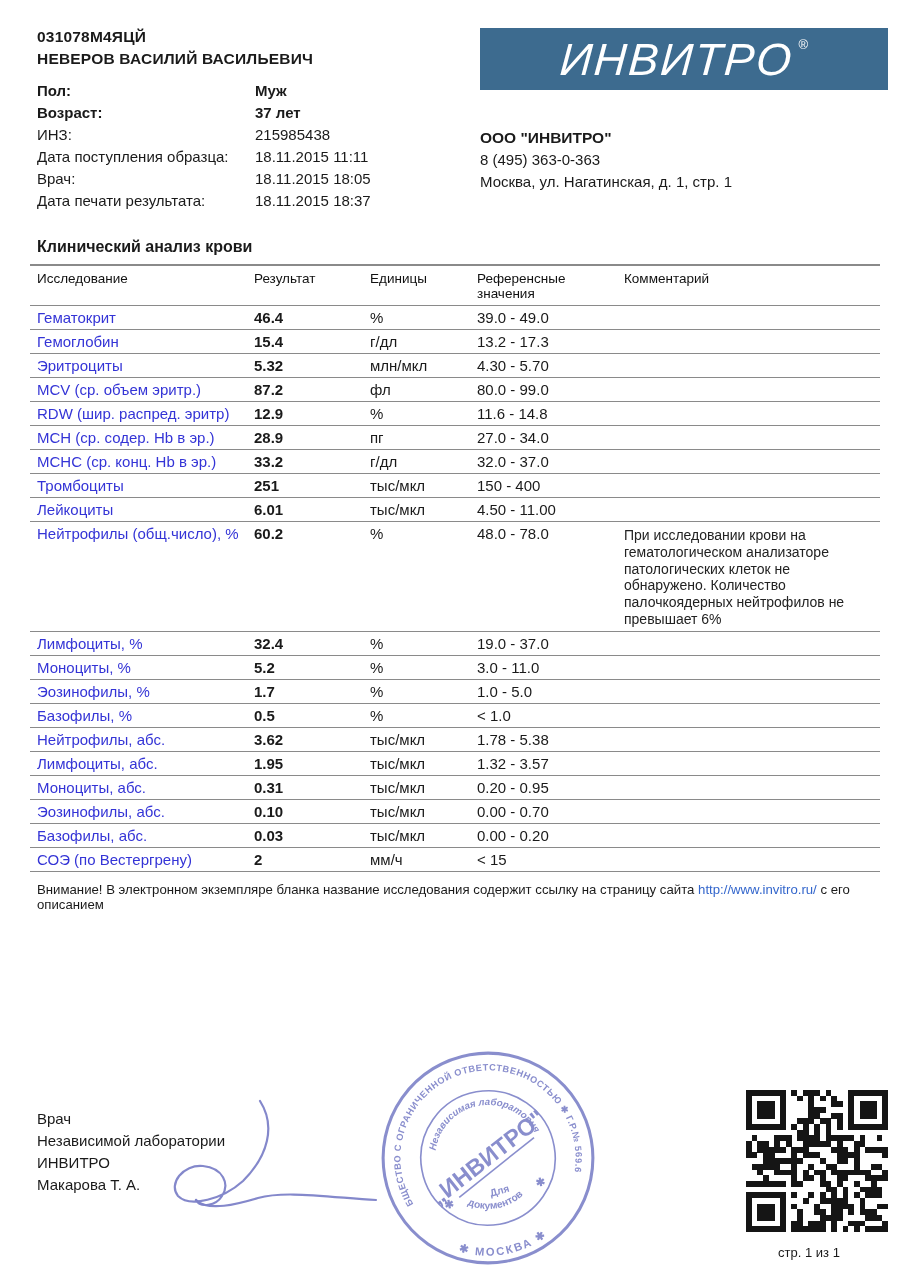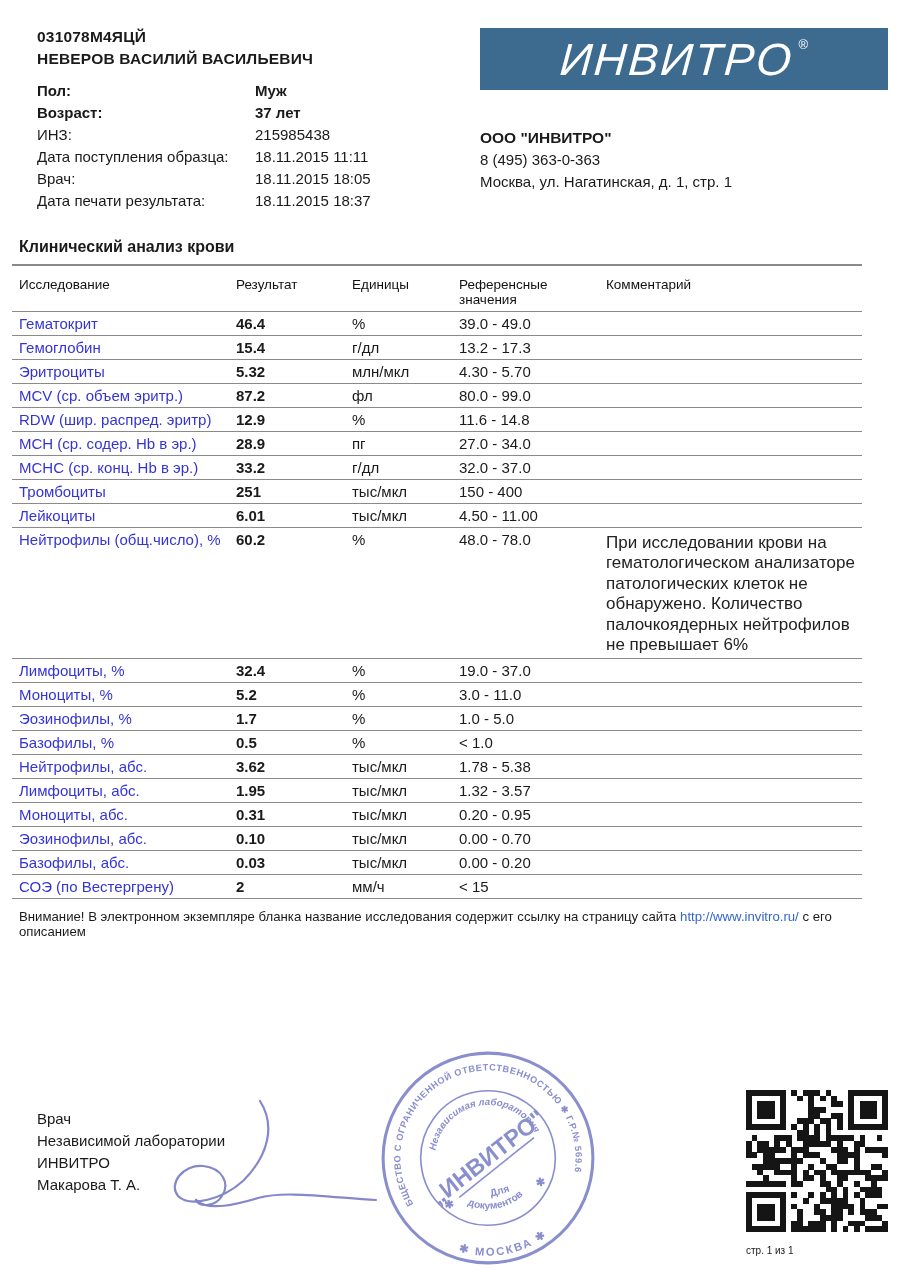--- a/index.html
+++ b/index.html
@@ -19,48 +19,48 @@
   .plabel{width:218px;flex:none}
   .prow.bold{font-weight:bold}
   
   .lab{position:absolute;left:480px;top:28px;width:408px}
   .logo-box{height:62px;background:var(--brand);display:flex;align-items:center;justify-content:center;color:#fff}
   .logo-text{font-style:italic;font-size:45px;letter-spacing:2px;transform:skewX(-4deg);line-height:1}
   .reg{font-size:13px;align-self:flex-start;margin:9px 0 0 5px}
   .company{margin-top:37px;font-weight:bold;font-size:15.5px;line-height:22px}
   .phone,.address{font-size:15px;line-height:22px}
   
-  .results{position:absolute;left:12px;top:238px;width:850px}
+  .results{position:absolute;left:30px;top:238px;width:850px}
   .section-title{font-size:16px;font-weight:bold;margin:0 0 8px 7px}
   table{width:100%;border-collapse:collapse;border-top:2px solid var(--border);table-layout:fixed}
   th{font-weight:normal;font-size:13.5px;text-align:left;vertical-align:top;
-     padding:11px 6px 4px 7px;border-bottom:1.6px solid var(--border);color:#111}
+     padding:5px 6px 4px 7px;border-bottom:1.6px solid var(--border);color:#111}
   td{font-size:15px;vertical-align:top;padding:3px 6px 3px 7px;border-bottom:1.6px solid var(--border)}
   td.c-result{font-weight:bold}
-  td.c-comment{font-size:17px;line-height:1.2;padding-top:5px;color:#222}
+  td.c-comment{font-size:14px;line-height:1.2;padding-top:5px;color:#222}
   a.test-link{color:var(--link);text-decoration:none;cursor:pointer}
   .notice{margin:10px 0 12px 7px;font-size:13.2px}
   .notice a.url{color:var(--url);text-decoration:none;cursor:pointer}
   
   .doctor{position:absolute;left:37px;top:1108px;font-size:15px;line-height:22px}
   .signature{position:absolute;left:148px;top:1096px}
   .sig-path{stroke:var(--ink);fill:none;stroke-width:2.2;stroke-linecap:round;opacity:.95}
   .stamp{position:absolute;left:376px;top:1046px;opacity:.9}
   .ink-stroke{stroke:var(--ink);fill:none}
   .ink-fill{fill:var(--ink)}
   .stamp-outer{font-size:9px;font-weight:bold;letter-spacing:.6px}
   .stamp-bottom{font-size:11px;font-weight:bold;letter-spacing:2px}
   .stamp-inner-top{font-size:9.5px;font-weight:bold;font-style:italic}
   .stamp-center{font-size:23px;font-weight:bold}
   .stamp-small{font-size:10px;font-weight:bold}
   .stamp-star{font-size:11px;font-weight:bold}
   .feedback{position:absolute;left:747px;top:1088px;font-size:15.5px;color:var(--feedback)}
   .qr{position:absolute;left:746px;top:1090px;background:#fff}
   .pagenum{position:absolute;left:746px;top:1245px;width:142px;box-sizing:border-box;
-           text-align:left;padding-right:16px;font-size:10px}
+           text-align:center;padding-right:16px;font-size:13px}
 </style>
 </head>
 <body>
 
 <div class="patient">
   <div class="pcode">031078М4ЯЦЙ</div>
   <div class="pname">НЕВЕРОВ ВАСИЛИЙ ВАСИЛЬЕВИЧ</div>
   <div class="pfields" id="patient-fields">
   <div class="prow bold">
     <span class="plabel">Пол:</span>

